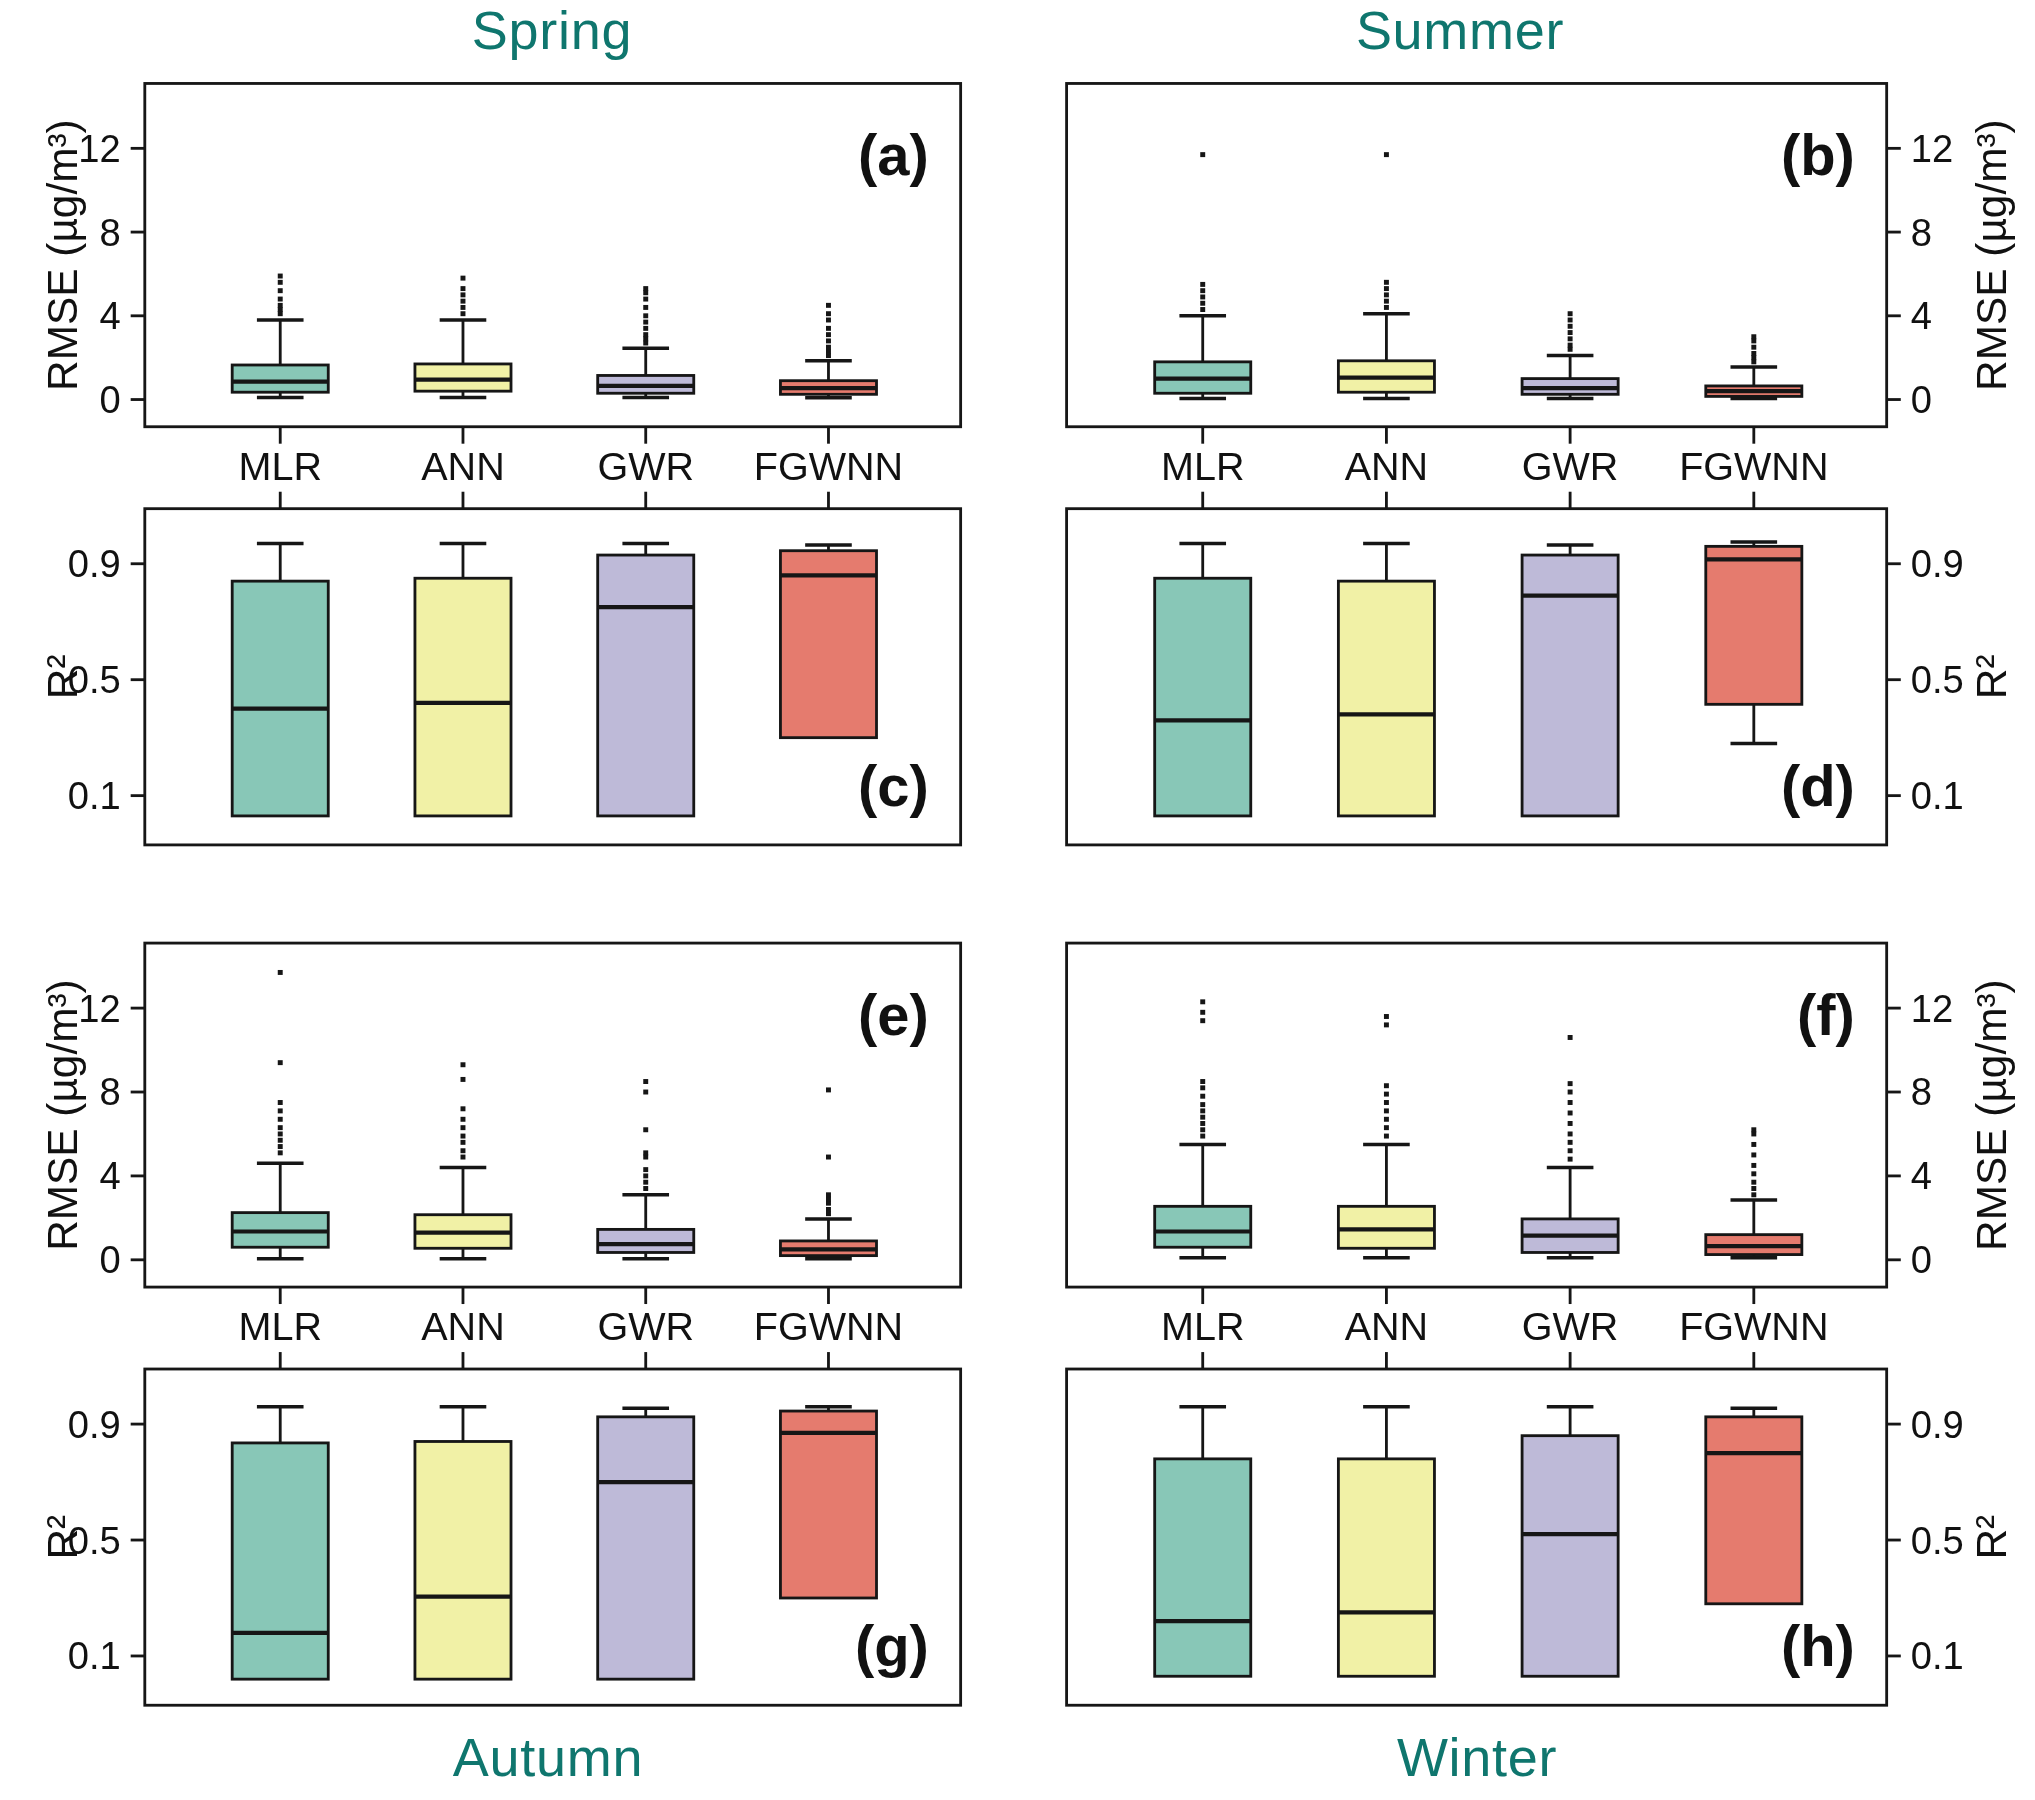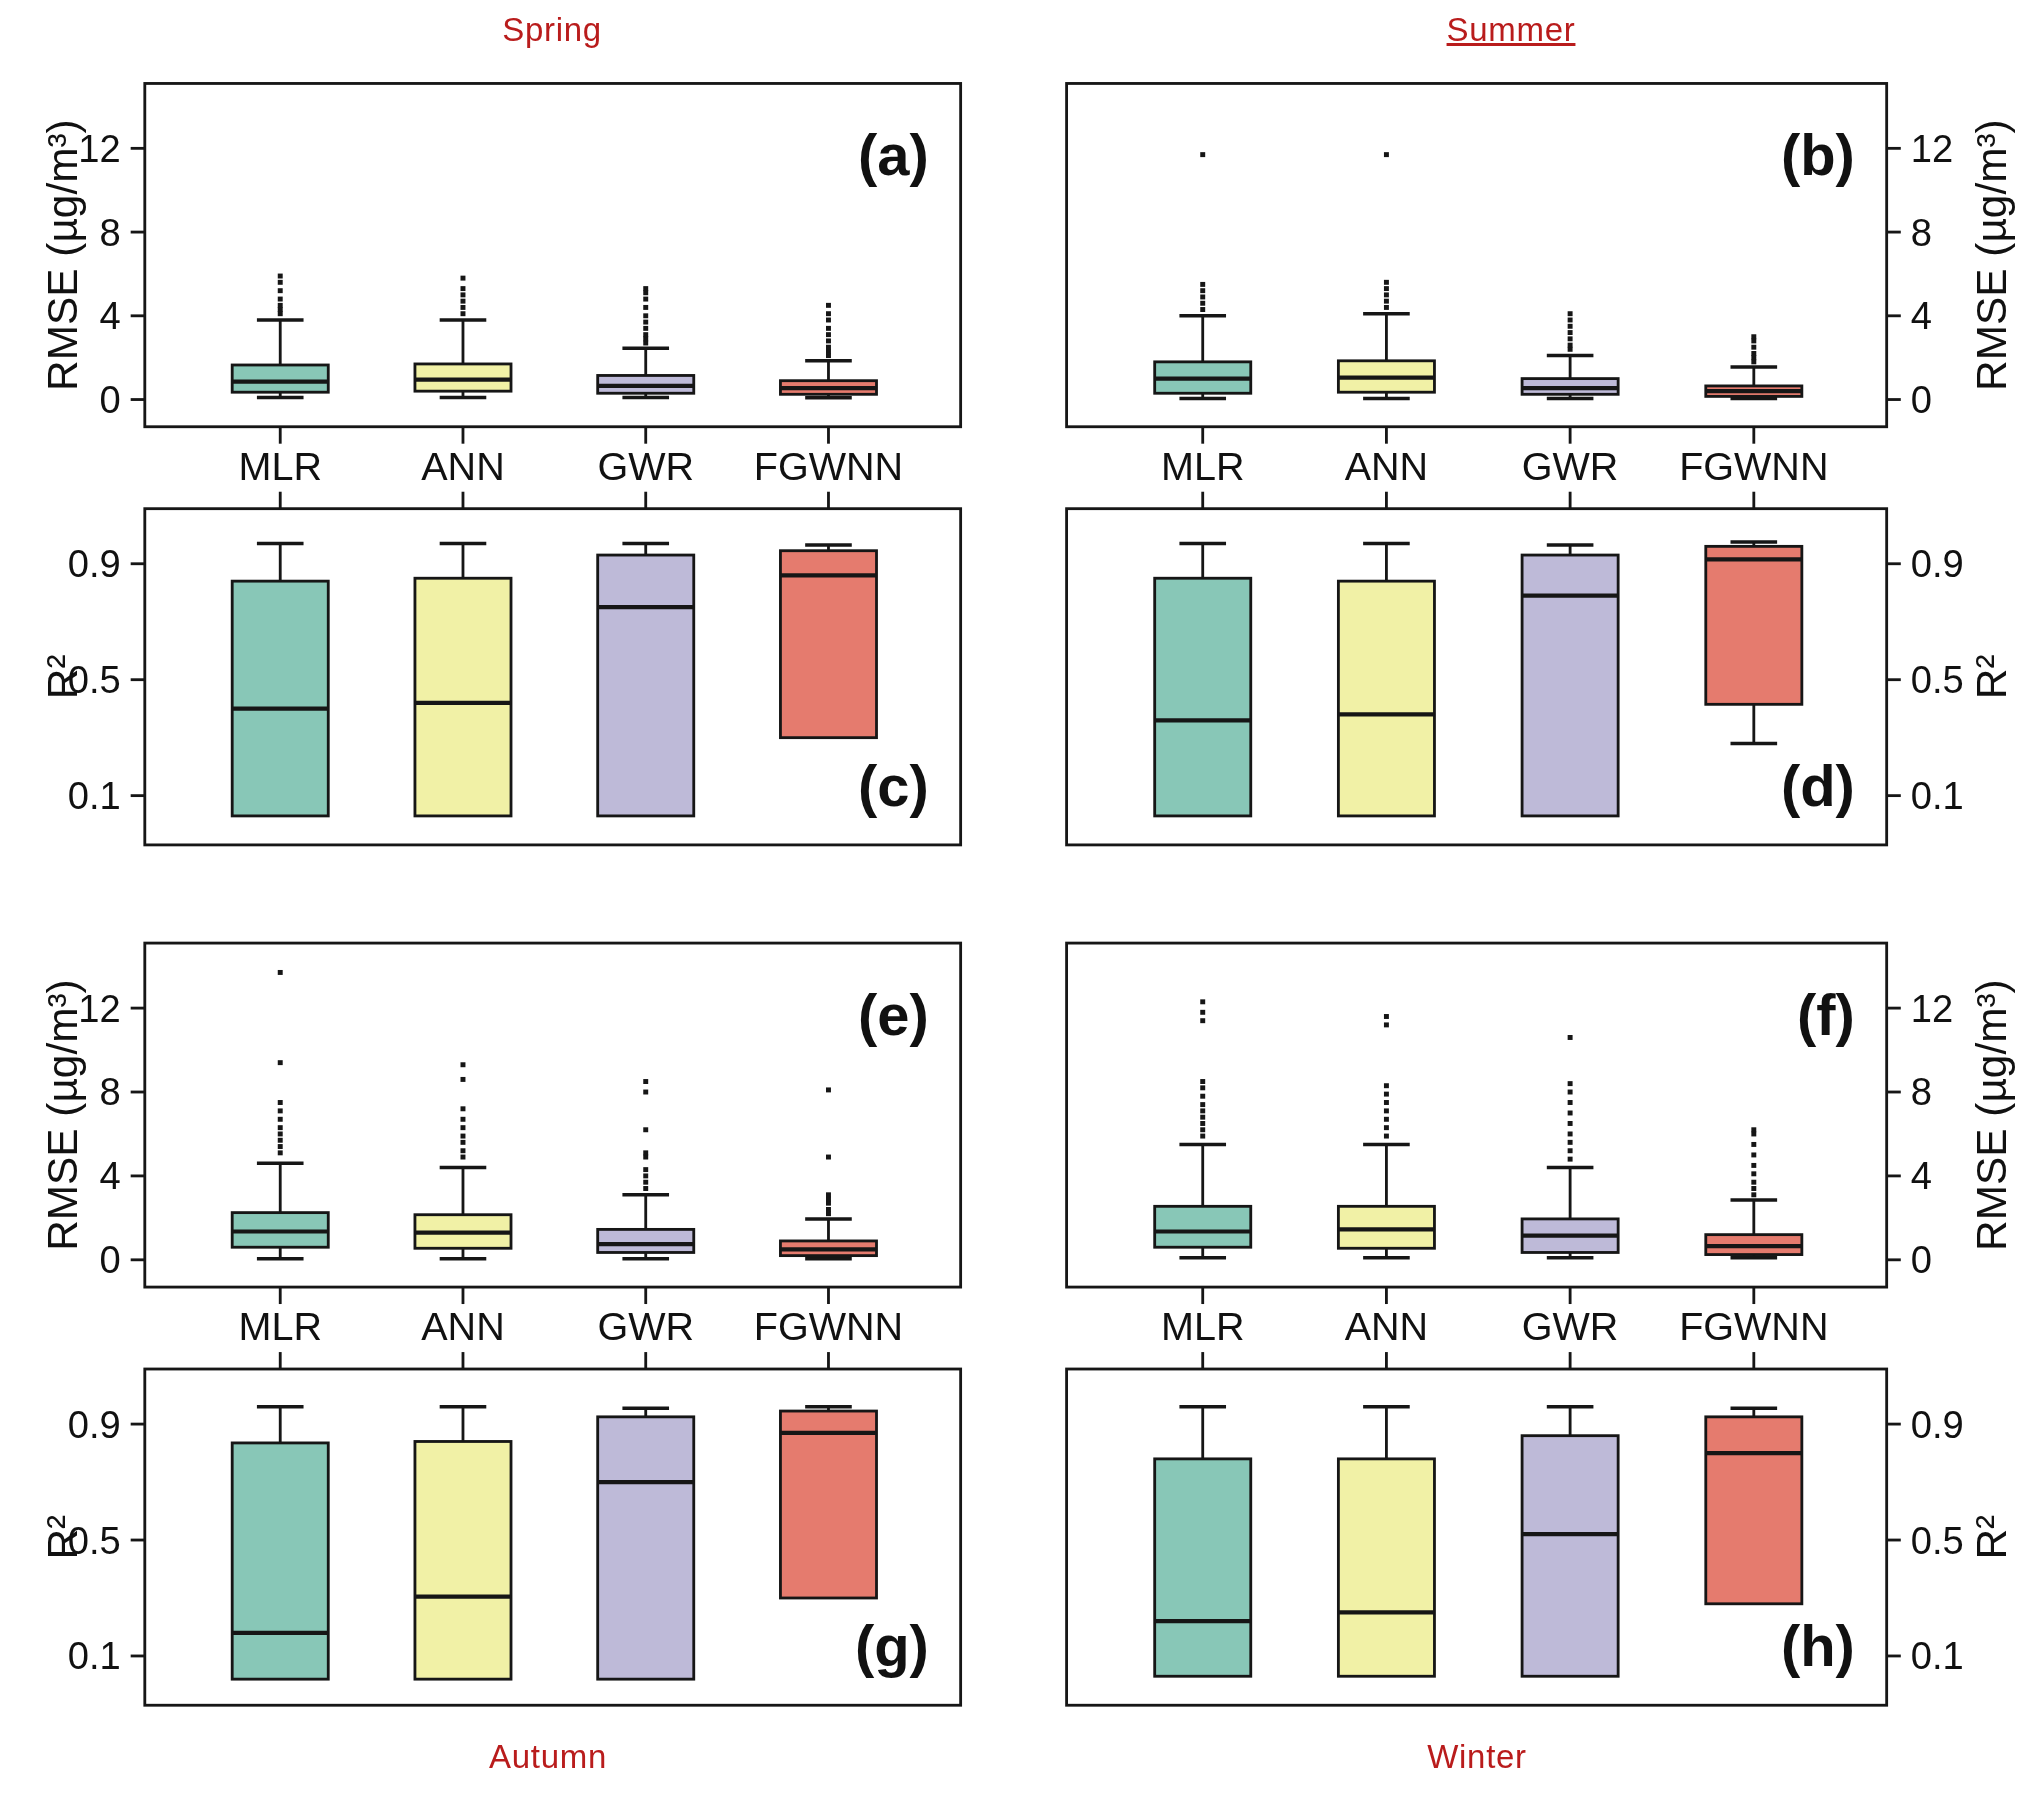--- a/index.html
+++ b/index.html
@@ -2,22 +2,22 @@
 <html style="font-size:11.3px"><head>
 <meta charset="utf-8">
 <style>
   html,body{margin:0;padding:0;background:#ffffff;}
   body{font-family:"Liberation Sans", sans-serif;}
   .figure{position:relative;width:2035px;height:1800px;background:#ffffff;overflow:hidden;}
   .figure svg{position:absolute;left:0;top:0;}
   .season-title{
     position:absolute;
     transform:translate(-50%,-50%);
-    font-size:33px;
-    color:#b91c1c;
+    font-size:54px;
+    color:#0f766e;
     white-space:nowrap;
     letter-spacing:0.7px;
   }
 </style>
 </head>
 <body>
 
 <div class="figure">
   <svg id="chart" width="2035" height="1800" viewBox="0 0 2881 2548" xmlns="http://www.w3.org/2000/svg">
       <g>
@@ -518,17 +518,17 @@
       <text x="655.45" y="1877" text-anchor="middle" dominant-baseline="central" font-size="56" fill="#111111">ANN</text>
       <text x="914.17" y="1877" text-anchor="middle" dominant-baseline="central" font-size="56" fill="#111111">GWR</text>
       <text x="1172.8899999999999" y="1877" text-anchor="middle" dominant-baseline="central" font-size="56" fill="#111111">FGWNN</text>
       <text x="1702.726" y="1877" text-anchor="middle" dominant-baseline="central" font-size="56" fill="#111111">MLR</text>
       <text x="1962.79" y="1877" text-anchor="middle" dominant-baseline="central" font-size="56" fill="#111111">ANN</text>
       <text x="2222.8540000000003" y="1877" text-anchor="middle" dominant-baseline="central" font-size="56" fill="#111111">GWR</text>
       <text x="2482.918" y="1877" text-anchor="middle" dominant-baseline="central" font-size="56" fill="#111111">FGWNN</text>
     </svg>
 
   <div class="season-title" style="left:552px;  top:30px;">Spring</div>
-  <div class="season-title" style="left:1511px; top:30px;text-decoration:underline;">Summer</div>
+  <div class="season-title" style="left:1460px; top:30px;">Summer</div>
   <div class="season-title" style="left:548px;  top:1757px;">Autumn</div>
   <div class="season-title" style="left:1477px; top:1757px;">Winter</div>
 </div>
 
 
 </body></html>

